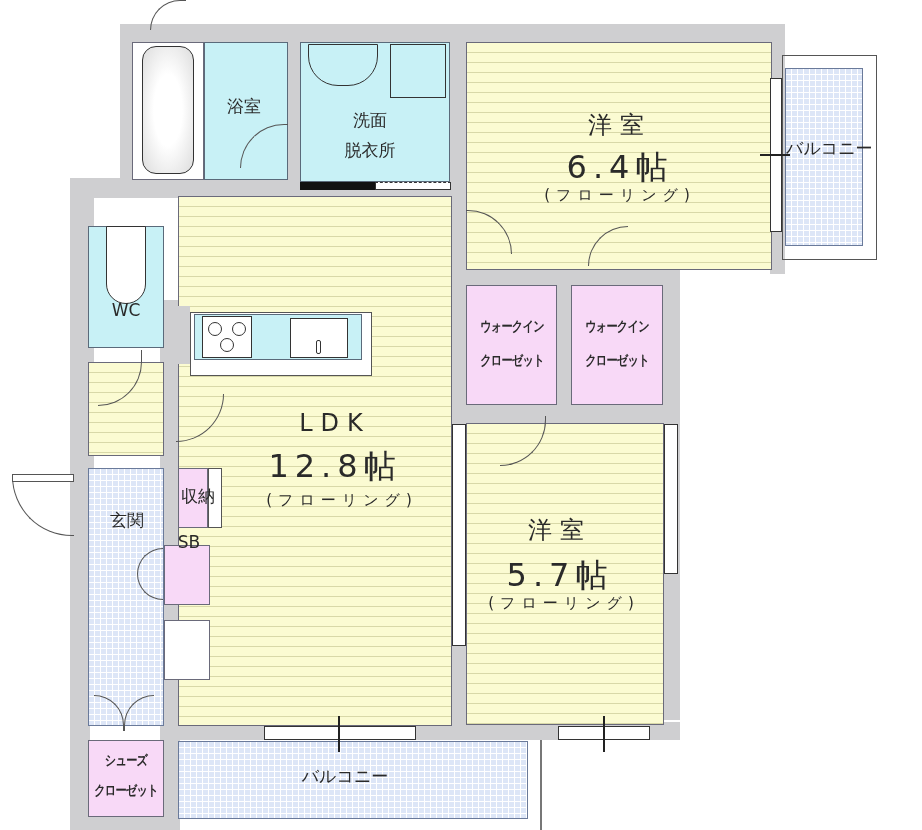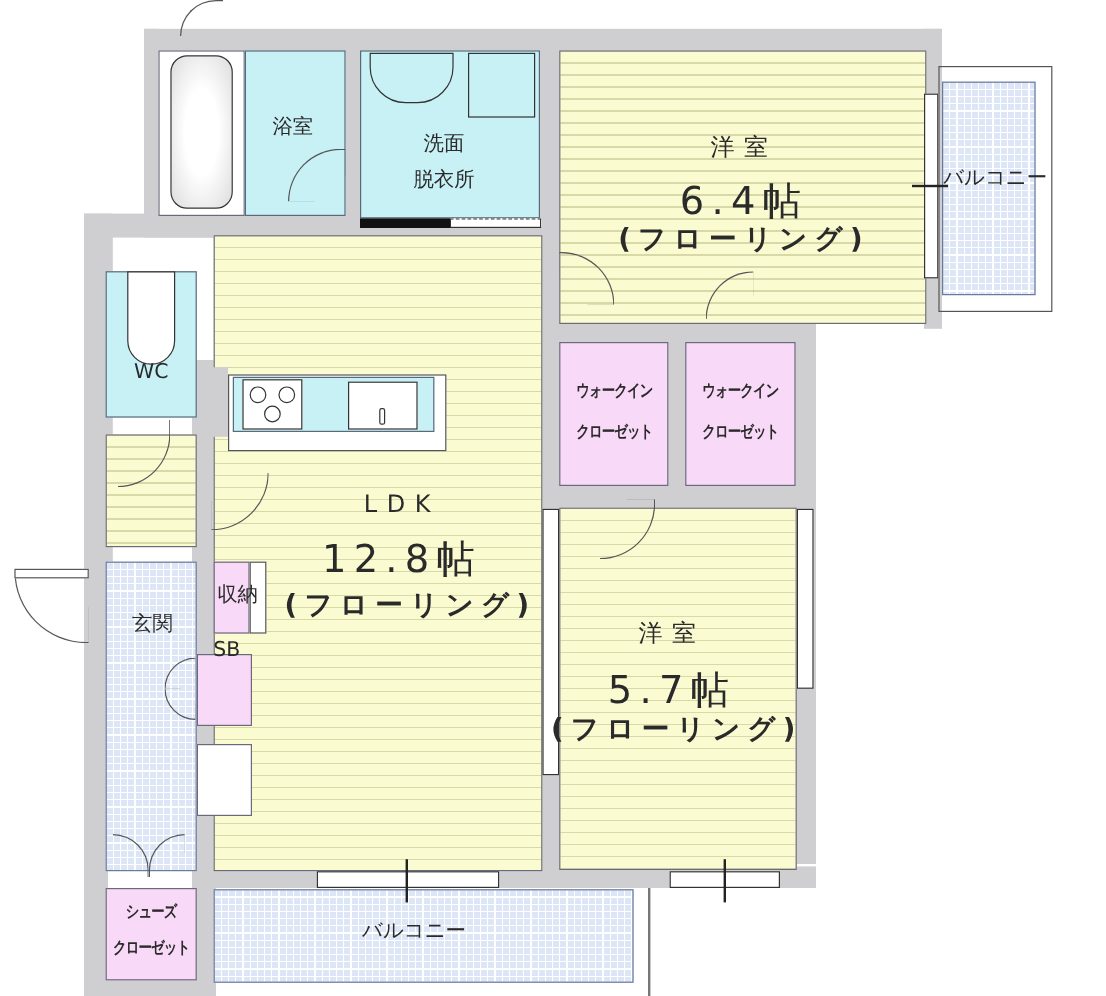--- a/index.html
+++ b/index.html
@@ -12,23 +12,23 @@
     background-image: repeating-linear-gradient(to bottom, transparent 0, transparent 9px, #d8d8a8 9px, #d8d8a8 10px); }
   .wet { position: absolute; background: #c8f1f6; border: 1px solid #5a6a7a; }
   .tile { position: absolute; border: 1px solid #6a7a9a;
     background-color: #dde6f7;
     background-image:
       repeating-linear-gradient(to right, transparent 0, transparent 5px, #ffffff 5px, #ffffff 6px),
       repeating-linear-gradient(to bottom, transparent 0, transparent 5px, #ffffff 5px, #ffffff 6px); }
   .closet { position: absolute; background: #f8d9f7; border: 1px solid #6a6a7a; }
   .white { position: absolute; background: #ffffff; border: 1px solid #6a6a7a; }
   .label { position: absolute; text-align: center; white-space: nowrap; line-height: 1.25; }
-  .room-name { font-size: 20px; letter-spacing: 8px; }
+  .room-name { font-size: 24px; letter-spacing: 8px; }
   .room-size { font-size: 32px; letter-spacing: 6px; }
-  .room-floor { font-size: 23px; letter-spacing: 6px; font-weight: bold; }
+  .room-floor { font-size: 15px; letter-spacing: 6px; }
   .small { font-size: 17px; }
   .narrow { font-size: 14px; transform: scaleX(0.8); font-weight: bold; letter-spacing: -1px; }
   .door-arc { position: absolute; border: 1.5px solid #555; }
   .line { position: absolute; background: #222; }
 </style>
 </head>
 <body>
 
 <div class="wall" style="left:120px;top:24px;width:665px;height:20px;"></div>
 <div class="wall" style="left:120px;top:24px;width:12px;height:170px;"></div>

